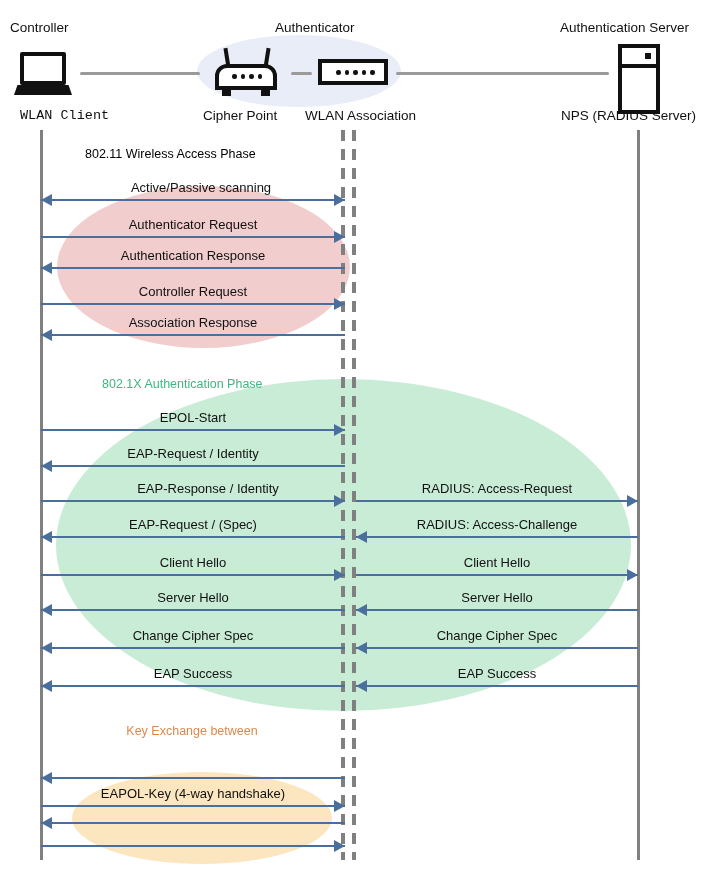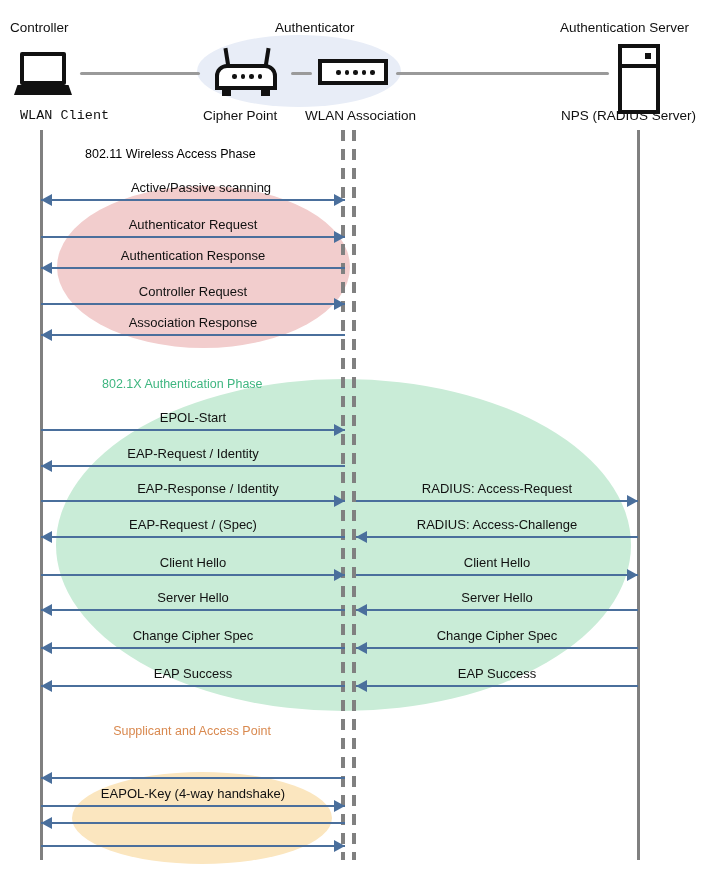--- a/index.html
+++ b/index.html
@@ -259,21 +259,21 @@
   <div class="blob blob-amber" style="left:72px;  top:772px; width:260px; height:92px;"></div>
 
   <div class="lifeline" style="left:40px; top:130px; height:730px;"></div>
   <div class="lifeline-dashed" style="left:341px; top:130px; height:730px;"></div>
   <div class="lifeline-dashed" style="left:352px; top:130px; height:730px;"></div>
   <div class="lifeline" style="left:637px; top:130px; height:730px;"></div>
 
   <div class="phase-label" style="left:85px; top:147px; color:#000000;">802.11 Wireless Access Phase</div>
   <div class="phase-label" style="left:102px; top:377px; color:#3FB680;">802.1X Authentication Phase</div>
   <div class="phase-label two-line" style="left:97px; top:722px; color:#D9894F; width:190px;">
-    <div>Supplicant and Access Point</div>
+    <div>Key Exchange between</div>
   </div>
 
   <div id="left-msgs">
       <div class="msg" style="left: 41px; top: 199px; width: 304px;">
         <div class="msg-line" style="width: 304px;"></div>
         <div class="arrowhead right" style="left: 293px;"></div>
         <div class="arrowhead left" style="left: 0px;"></div>
         <div class="msg-label" style="left: 160px; top: -4px;">Active/Passive scanning</div>
       </div>
       <div class="msg" style="left: 41px; top: 236px; width: 304px;">

